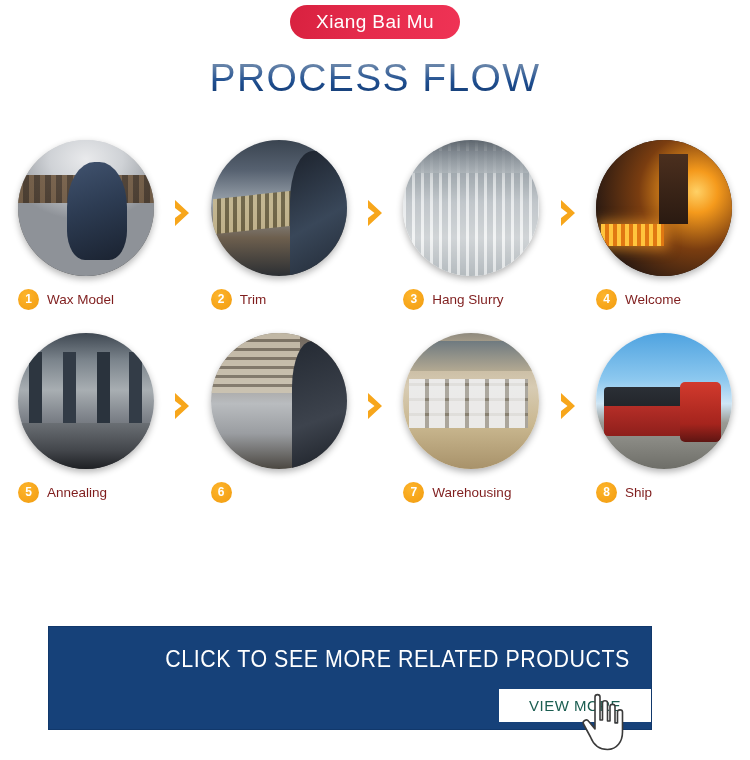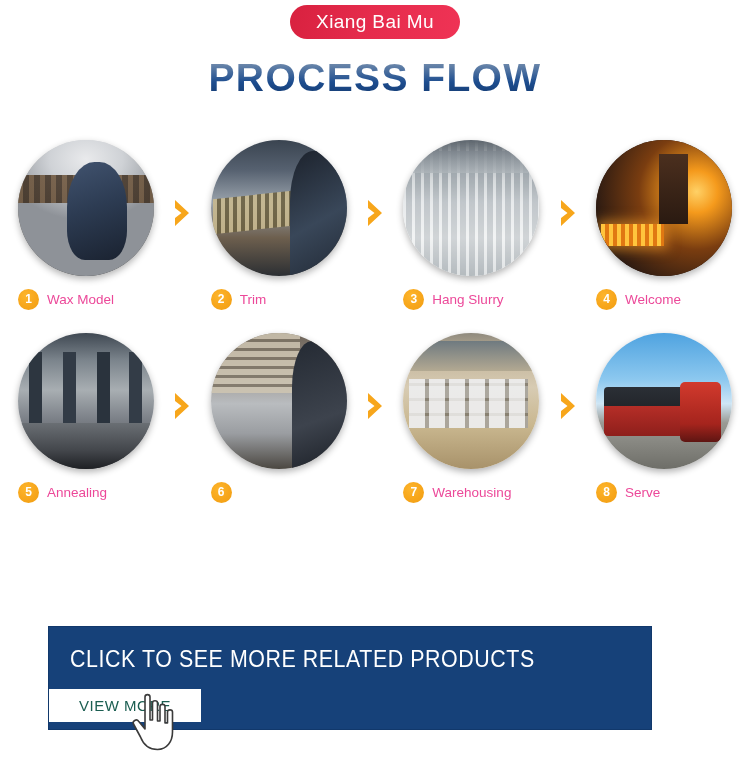--- a/index.html
+++ b/index.html
@@ -26,21 +26,21 @@
     border-radius: 22px;
     background: linear-gradient(100deg, #d8213f 0%, #e52b4c 45%, #ef3355 100%);
     color: #ffffff;
     font-size: 19px;
     letter-spacing: .4px;
     line-height: 1;
   }
   .flow-title {
     margin-top: 19px;
     font-size: 39px;
-    font-weight: bold;
+    font-weight: normal;
     letter-spacing: 1.4px;
     line-height: 1;
     background: linear-gradient(180deg, #8a9cb4 0%, #5f7ea6 22%, #1d4d8f 62%, #143a70 100%);
     -webkit-background-clip: text;
     background-clip: text;
     color: transparent;
     -webkit-text-fill-color: transparent;
     display: inline-block;
   }
   .flow-subtitle {
@@ -107,37 +107,37 @@
     border-radius: 50%;
     background: radial-gradient(circle at 38% 32%, #fdb52c 0%, #f7a61b 55%, #f09e12 100%);
     color: #ffffff;
     font-size: 12px;
     font-weight: bold;
     line-height: 21px;
     text-align: center;
   }
   .step-name {
     font-size: 13.5px;
-    color: #ec4899;
+    color: #7f1d1d;
     line-height: 15px;
     padding-top: 3px;
     white-space: pre-line;
   }
 
   
   .cta-banner {
     position: absolute;
     left: 48px;
     top: 626px;
     width: 604px;
     height: 104px;
     background: #164179;
     border: 1px solid #11386b;
     box-sizing: border-box;
-    text-align: left;
+    text-align: right;
   }
   .cta-heading {
     margin-top: 21px;
     color: #ffffff;
     font-size: 23px;
     letter-spacing: .6px;
     line-height: 1;
     transform: scaleX(.93);
   }
   .cta-button-wrap {
@@ -426,21 +426,21 @@
         <path d="M3 2 L17 15 L3 28 L3 20 L9.5 15 L3 10 Z" fill="#f7a61b"></path>
       </svg>
     </div>
 
     <div class="step">
       <div class="photo">
           <div class="scene sc-ship"></div>
         </div>
       <div class="step-label">
         <span class="num-badge">8</span>
-        <span class="step-name">Serve</span>
+        <span class="step-name">Ship</span>
       </div>
     </div>
 
   </div>
 </div>
 
 <div class="cta-banner">
   <div class="cta-heading">CLICK TO SEE MORE RELATED PRODUCTS</div>
   <div class="cta-button-wrap">
     <span class="cta-button">VIEW MORE</span>

